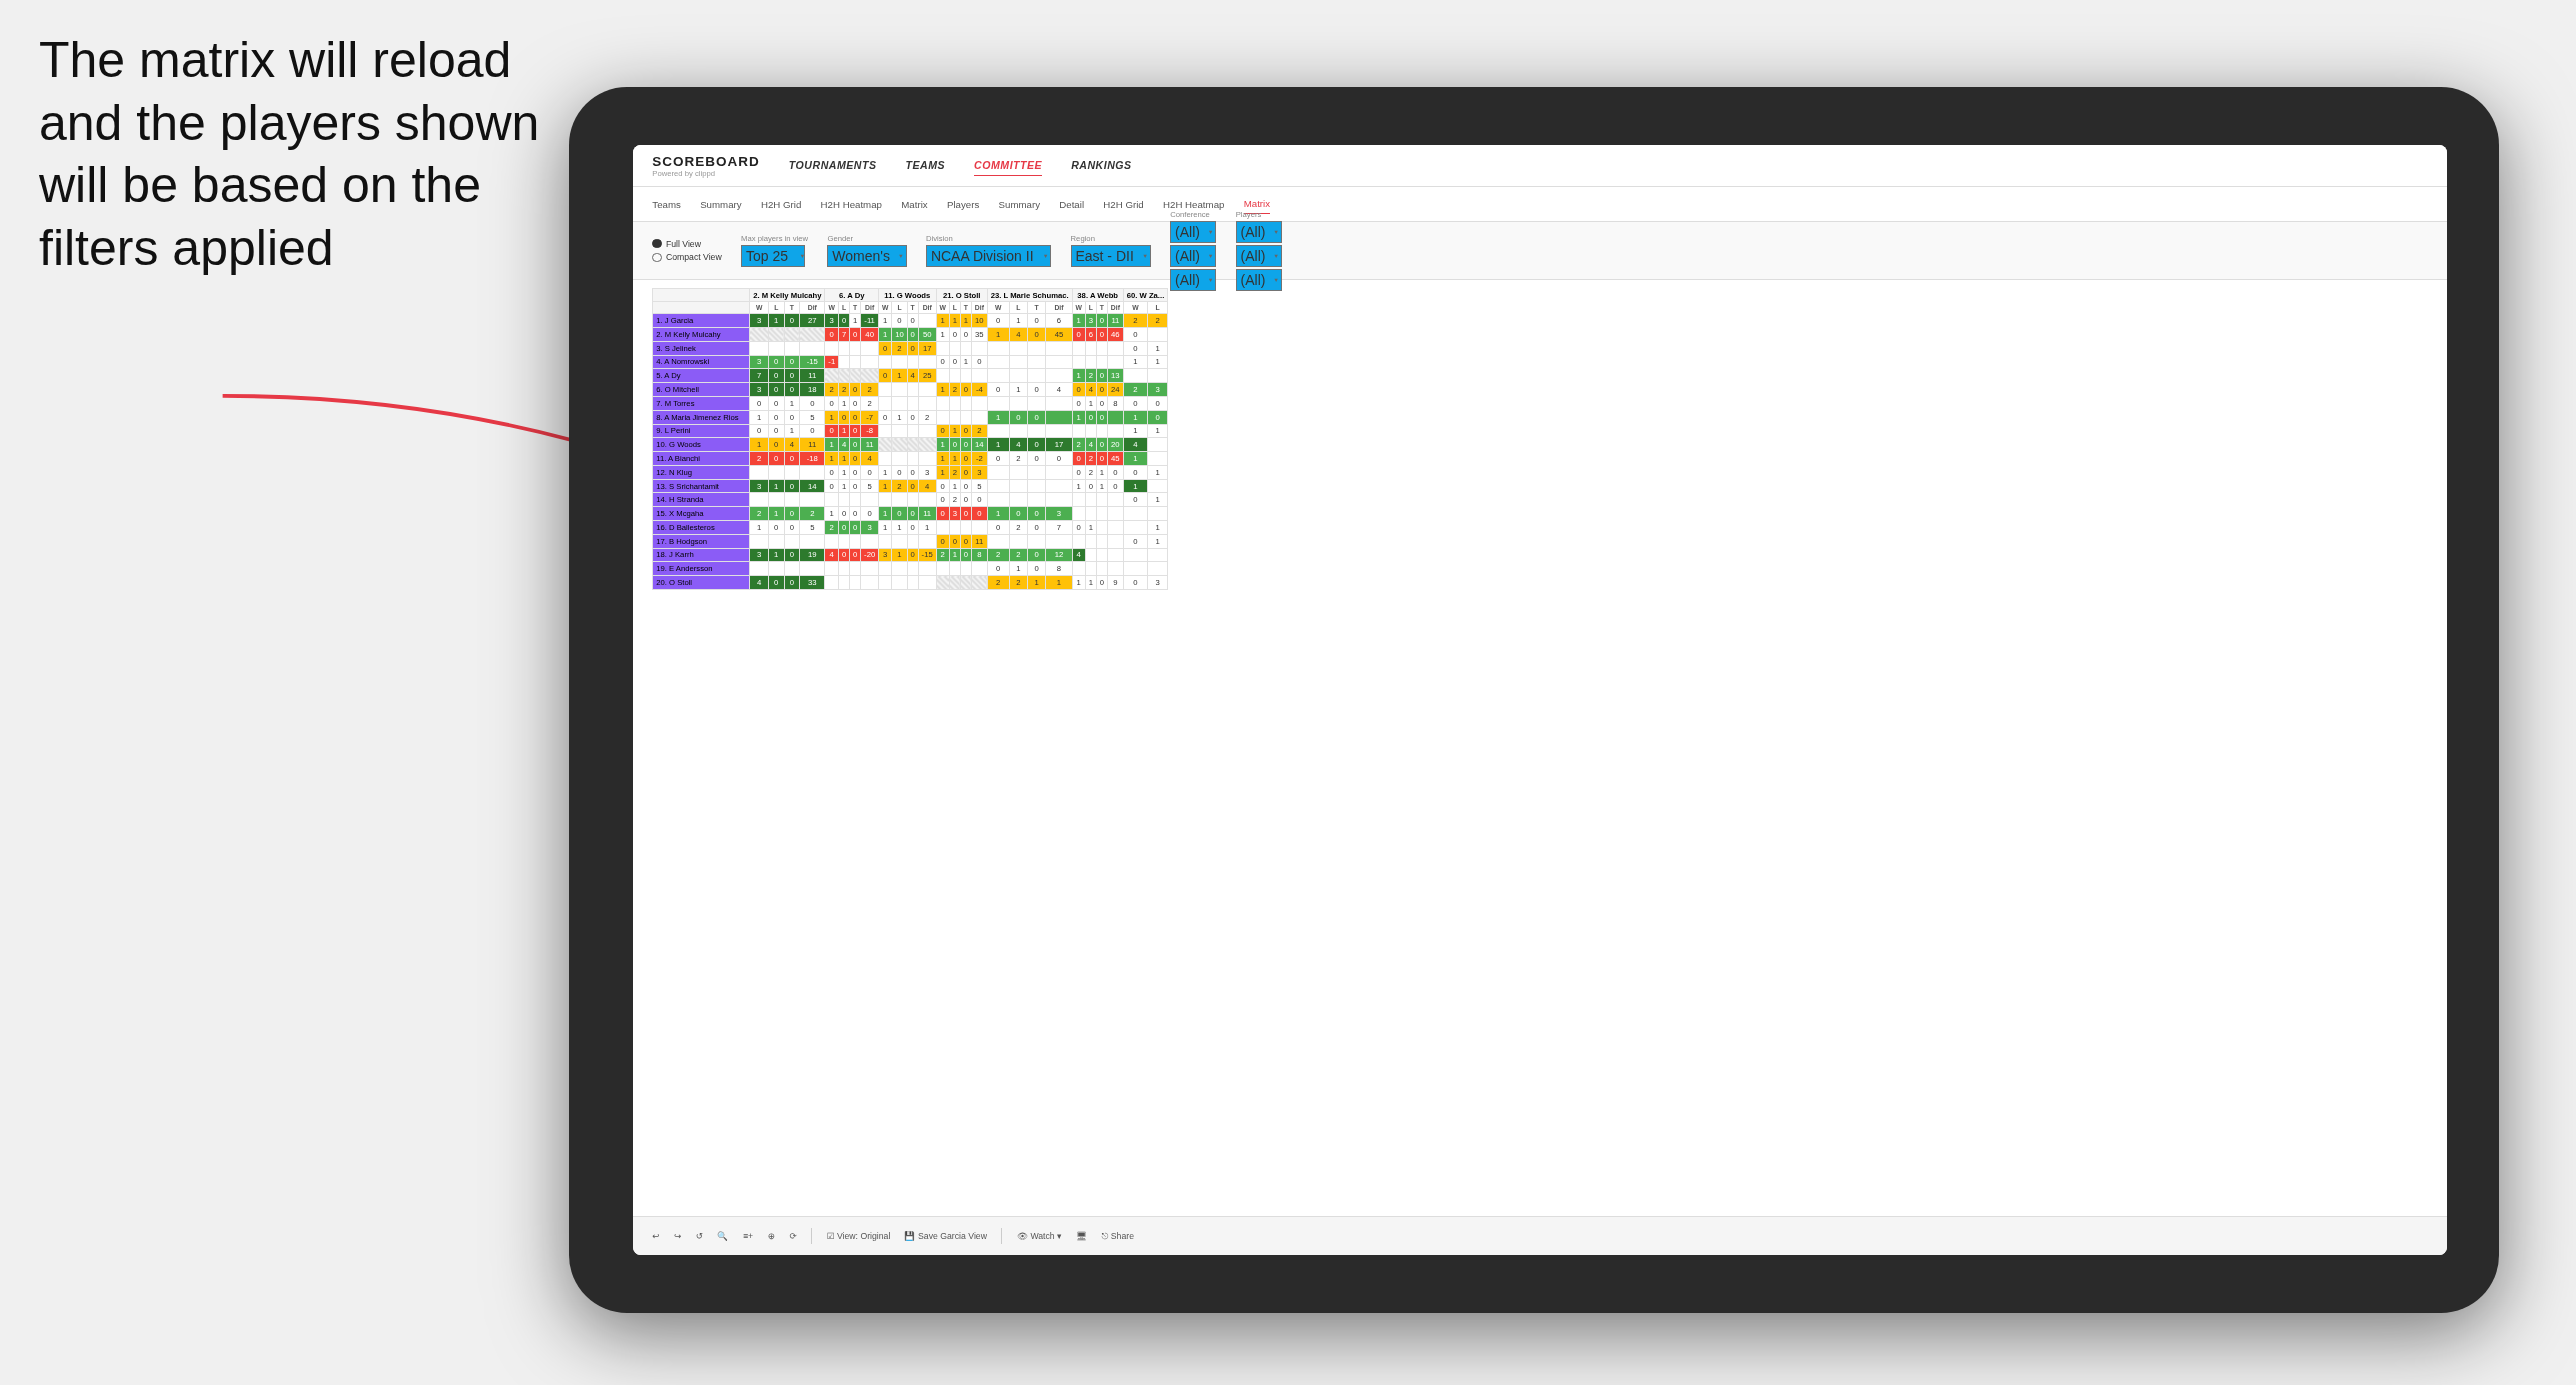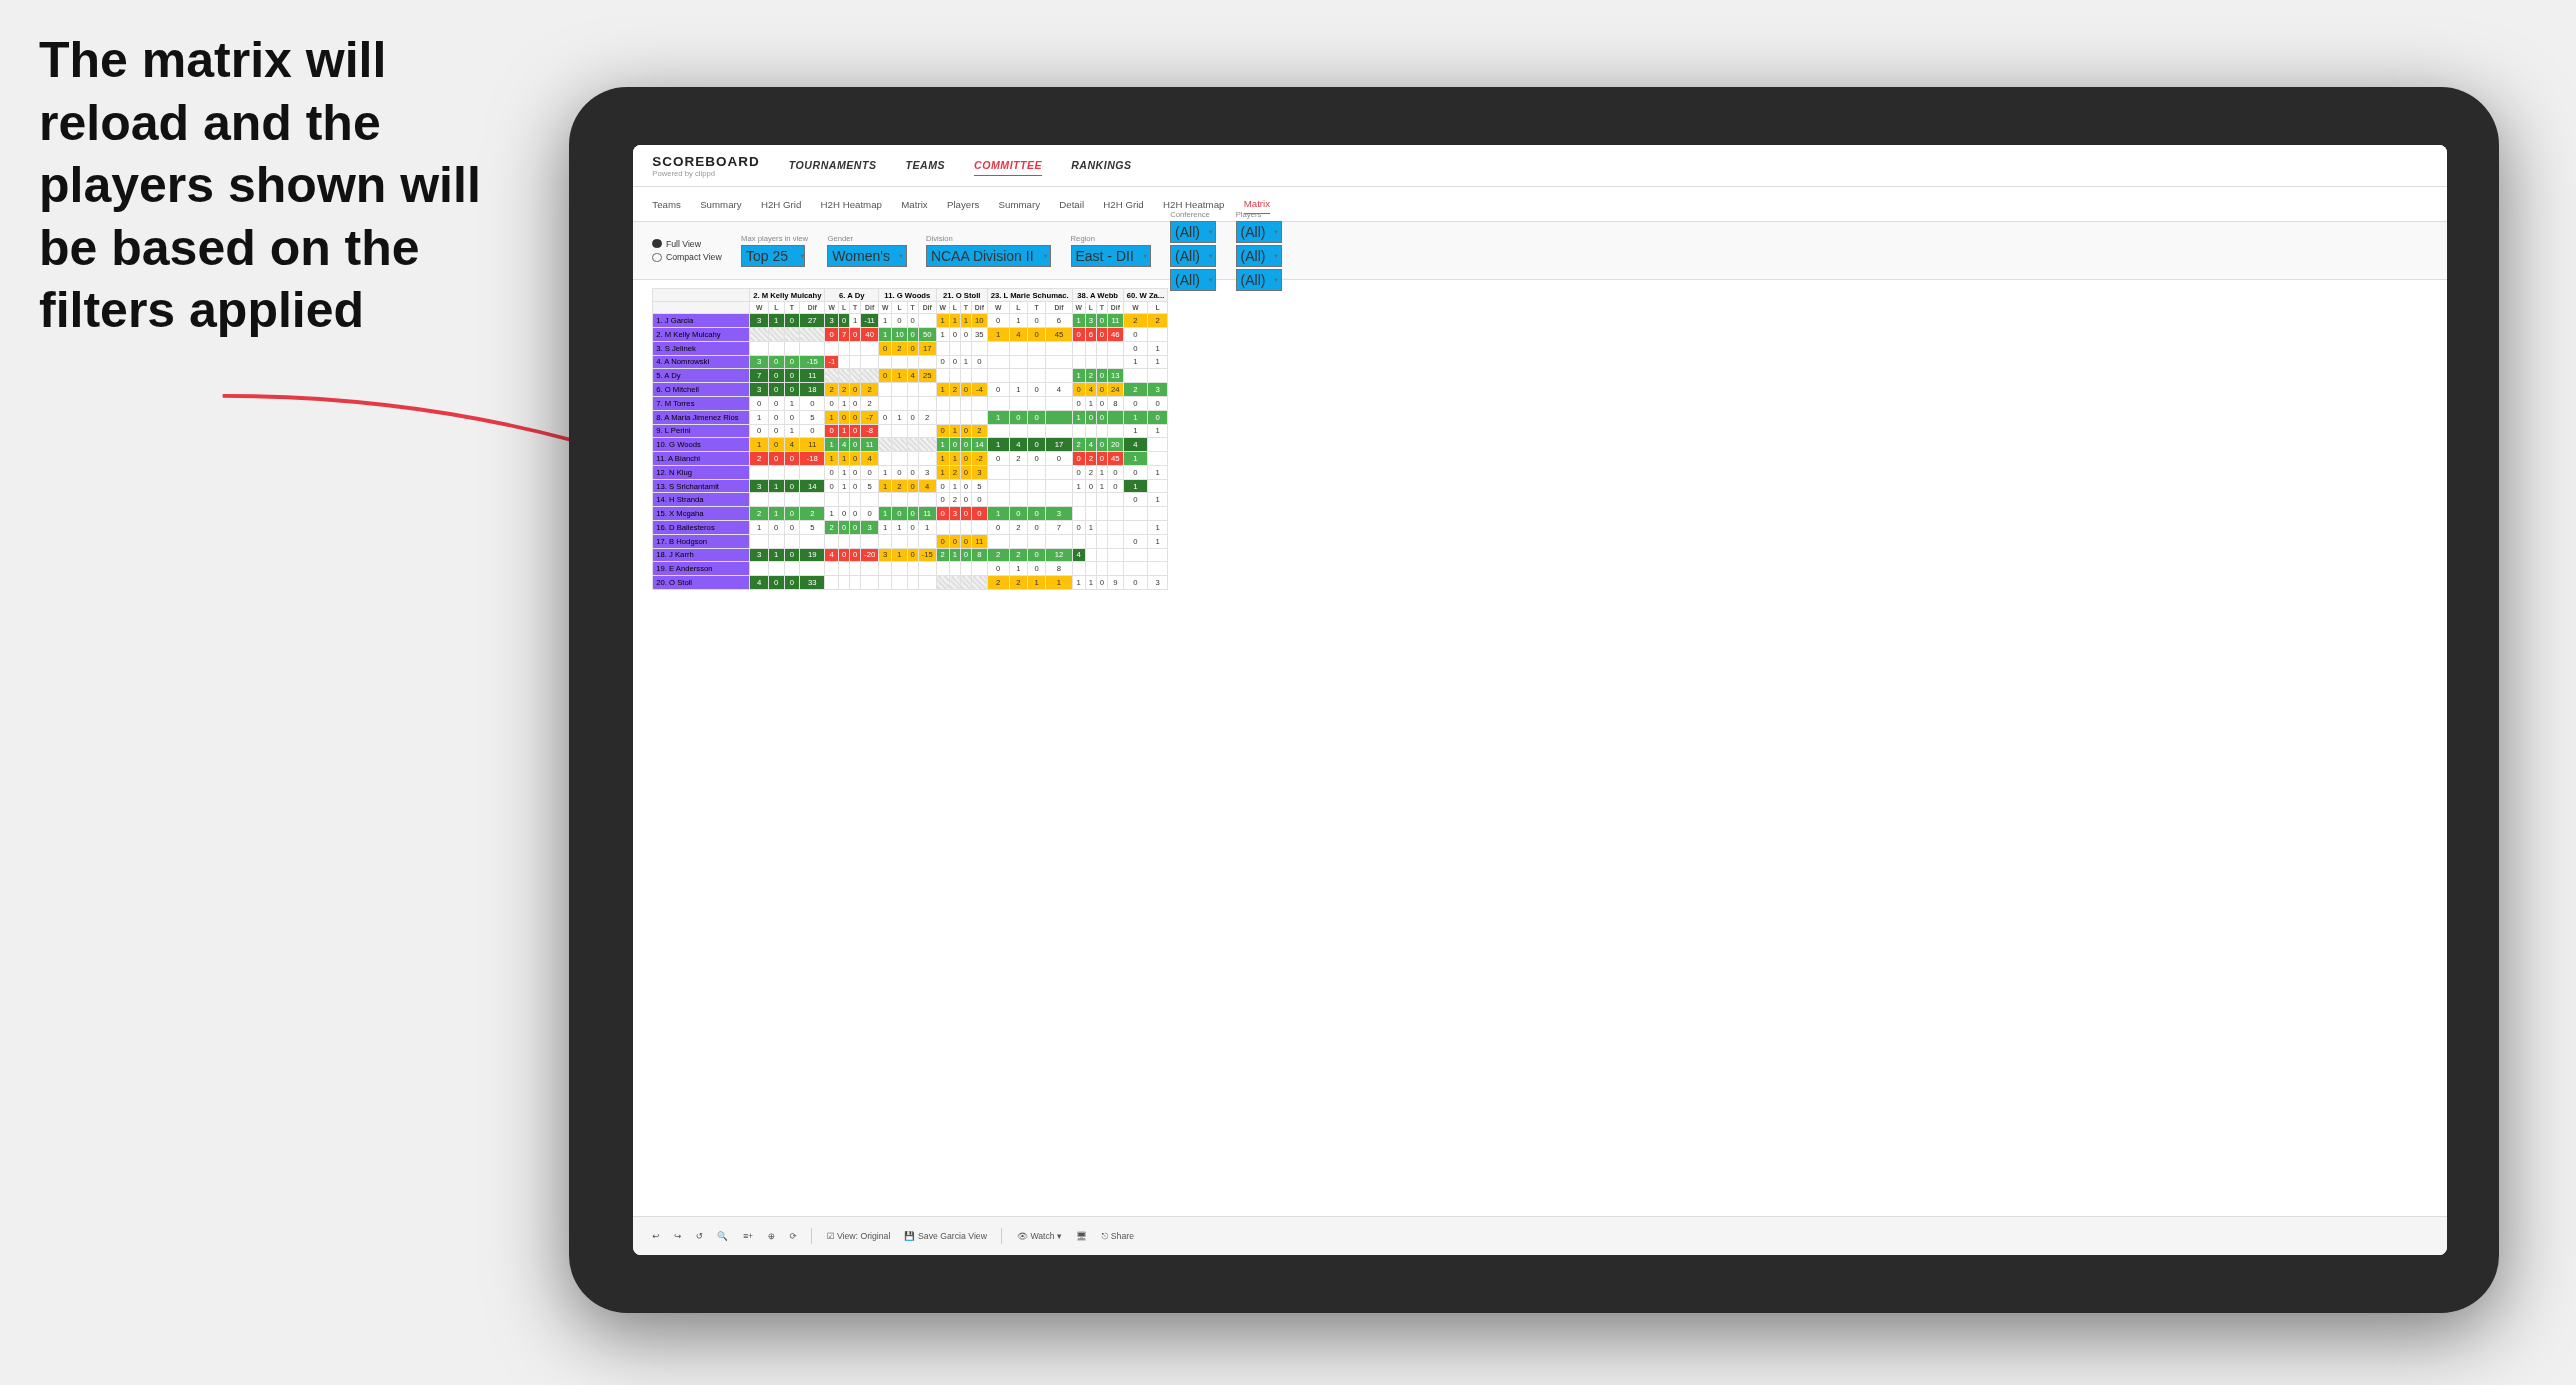--- a/index.html
+++ b/index.html
@@ -11,21 +11,21 @@
       position: relative;
       overflow: hidden;
     }
 
     
     .annotation-text {
       position: absolute;
       left: 39px;
       top: 29px;
       font-size: 50px;
-      font-weight: 700;
+      font-weight: 400;
       line-height: 1.25;
       color: #111;
       width: 502px;
     }
 
     
     .tablet {
       position: absolute;
       left: 569px;
       top: 87px;

